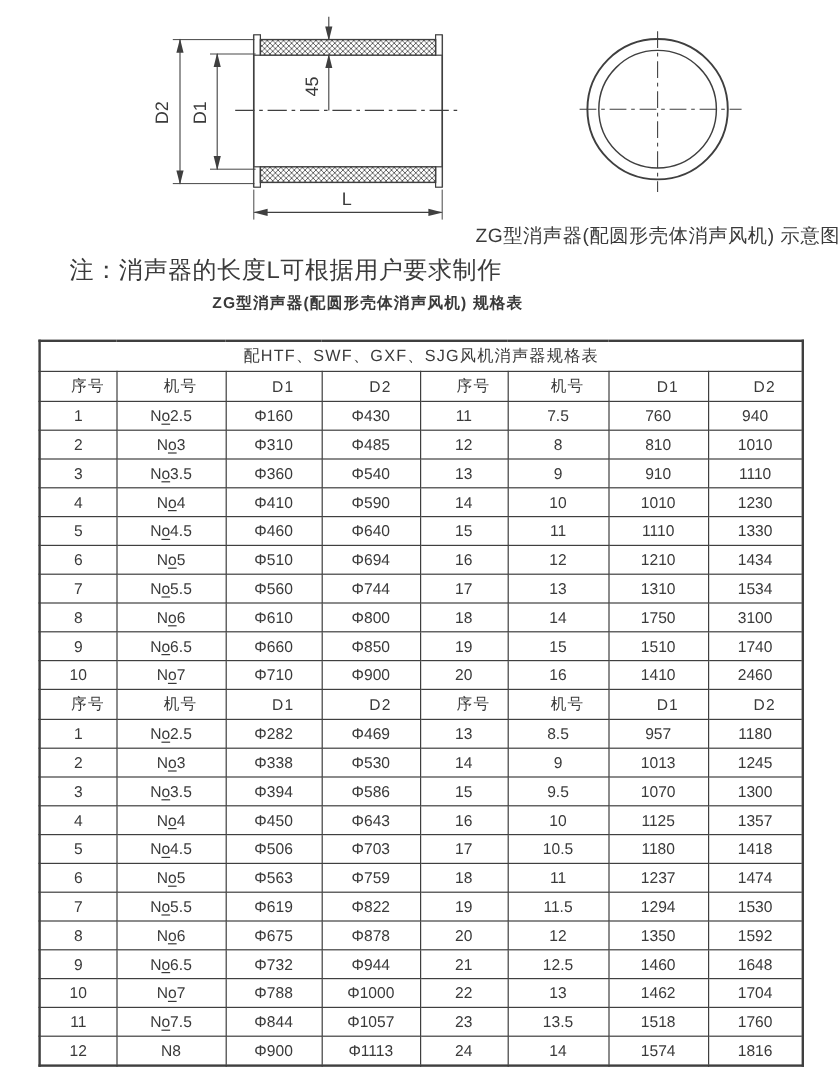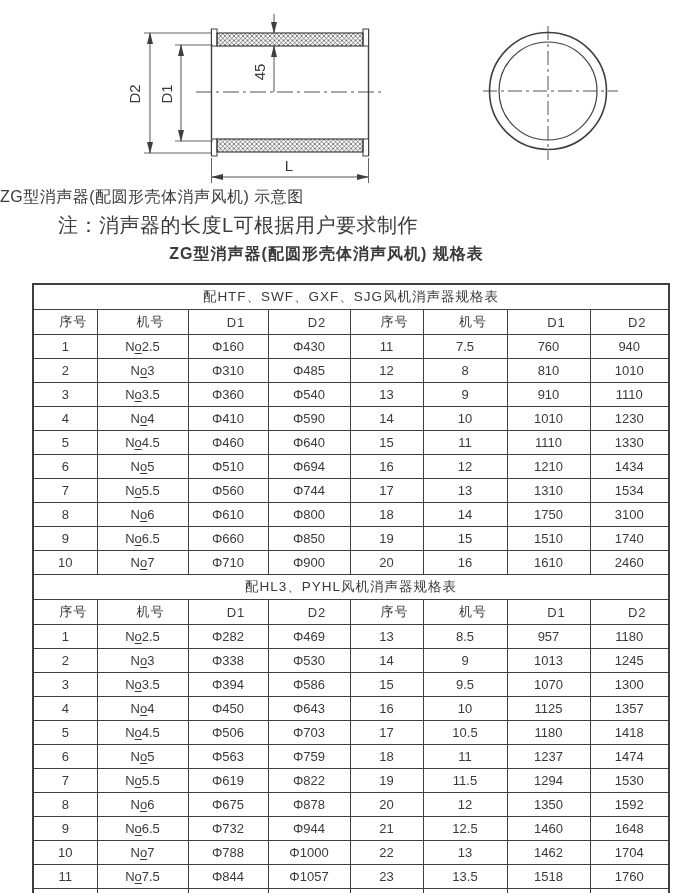--- a/index.html
+++ b/index.html
@@ -14,39 +14,38 @@
   }
   svg text {
     font-family: "Liberation Sans", sans-serif;
     fill: #3a3a3a;
   }
   .diagram-svg { position: absolute; top: 0; left: 0; }
   .diagram-caption {
     position: absolute;
     top: 187px; left: 0;
     width: 700px;
-    text-align: left;
+    text-align: right;
     font-size: 16px;
     letter-spacing: 0.5px;
   }
   .note {
     position: absolute;
     top: 212px; left: 58px;
     font-size: 20px;
     letter-spacing: 0.5px;
   }
   .main-title {
     position: absolute;
     top: 244px; left: 0;
     width: 613px;
     text-align: center;
-    font-size: 16px;
+    font-size: 13px;
     font-weight: bold;
     letter-spacing: 1px;
-    margin-left: 20px;
   }
   table.spec-table {
     position: absolute;
     top: 283px; left: 32px;
     width: 636px;
     border-collapse: collapse;
     table-layout: fixed;
     border: 2px solid #3f3f3f;
   }
   table.spec-table td {
@@ -261,28 +260,25 @@
           <td class="data-cell">1510</td>
           <td class="data-cell">1740</td>
         </tr>
         <tr>
           <td class="data-cell">10</td>
           <td class="data-cell">N<span class="no-u">o</span>7</td>
           <td class="data-cell">Φ710</td>
           <td class="data-cell">Φ900</td>
           <td class="data-cell">20</td>
           <td class="data-cell">16</td>
-          <td class="data-cell">1610</td>
+          <td class="data-cell">1410</td>
           <td class="data-cell">2460</td>
         </tr>
       </tbody>
     <tbody>
-        <tr>
-          <td class="sub-title" colspan="8">配HL3、PYHL风机消声器规格表</td>
-        </tr>
         <tr>
           <td class="head-cell">序号</td>
           <td class="head-cell">机号</td>
           <td class="head-cell">D1</td>
           <td class="head-cell">D2</td>
           <td class="head-cell">序号</td>
           <td class="head-cell">机号</td>
           <td class="head-cell">D1</td>
           <td class="head-cell">D2</td>
         </tr>

